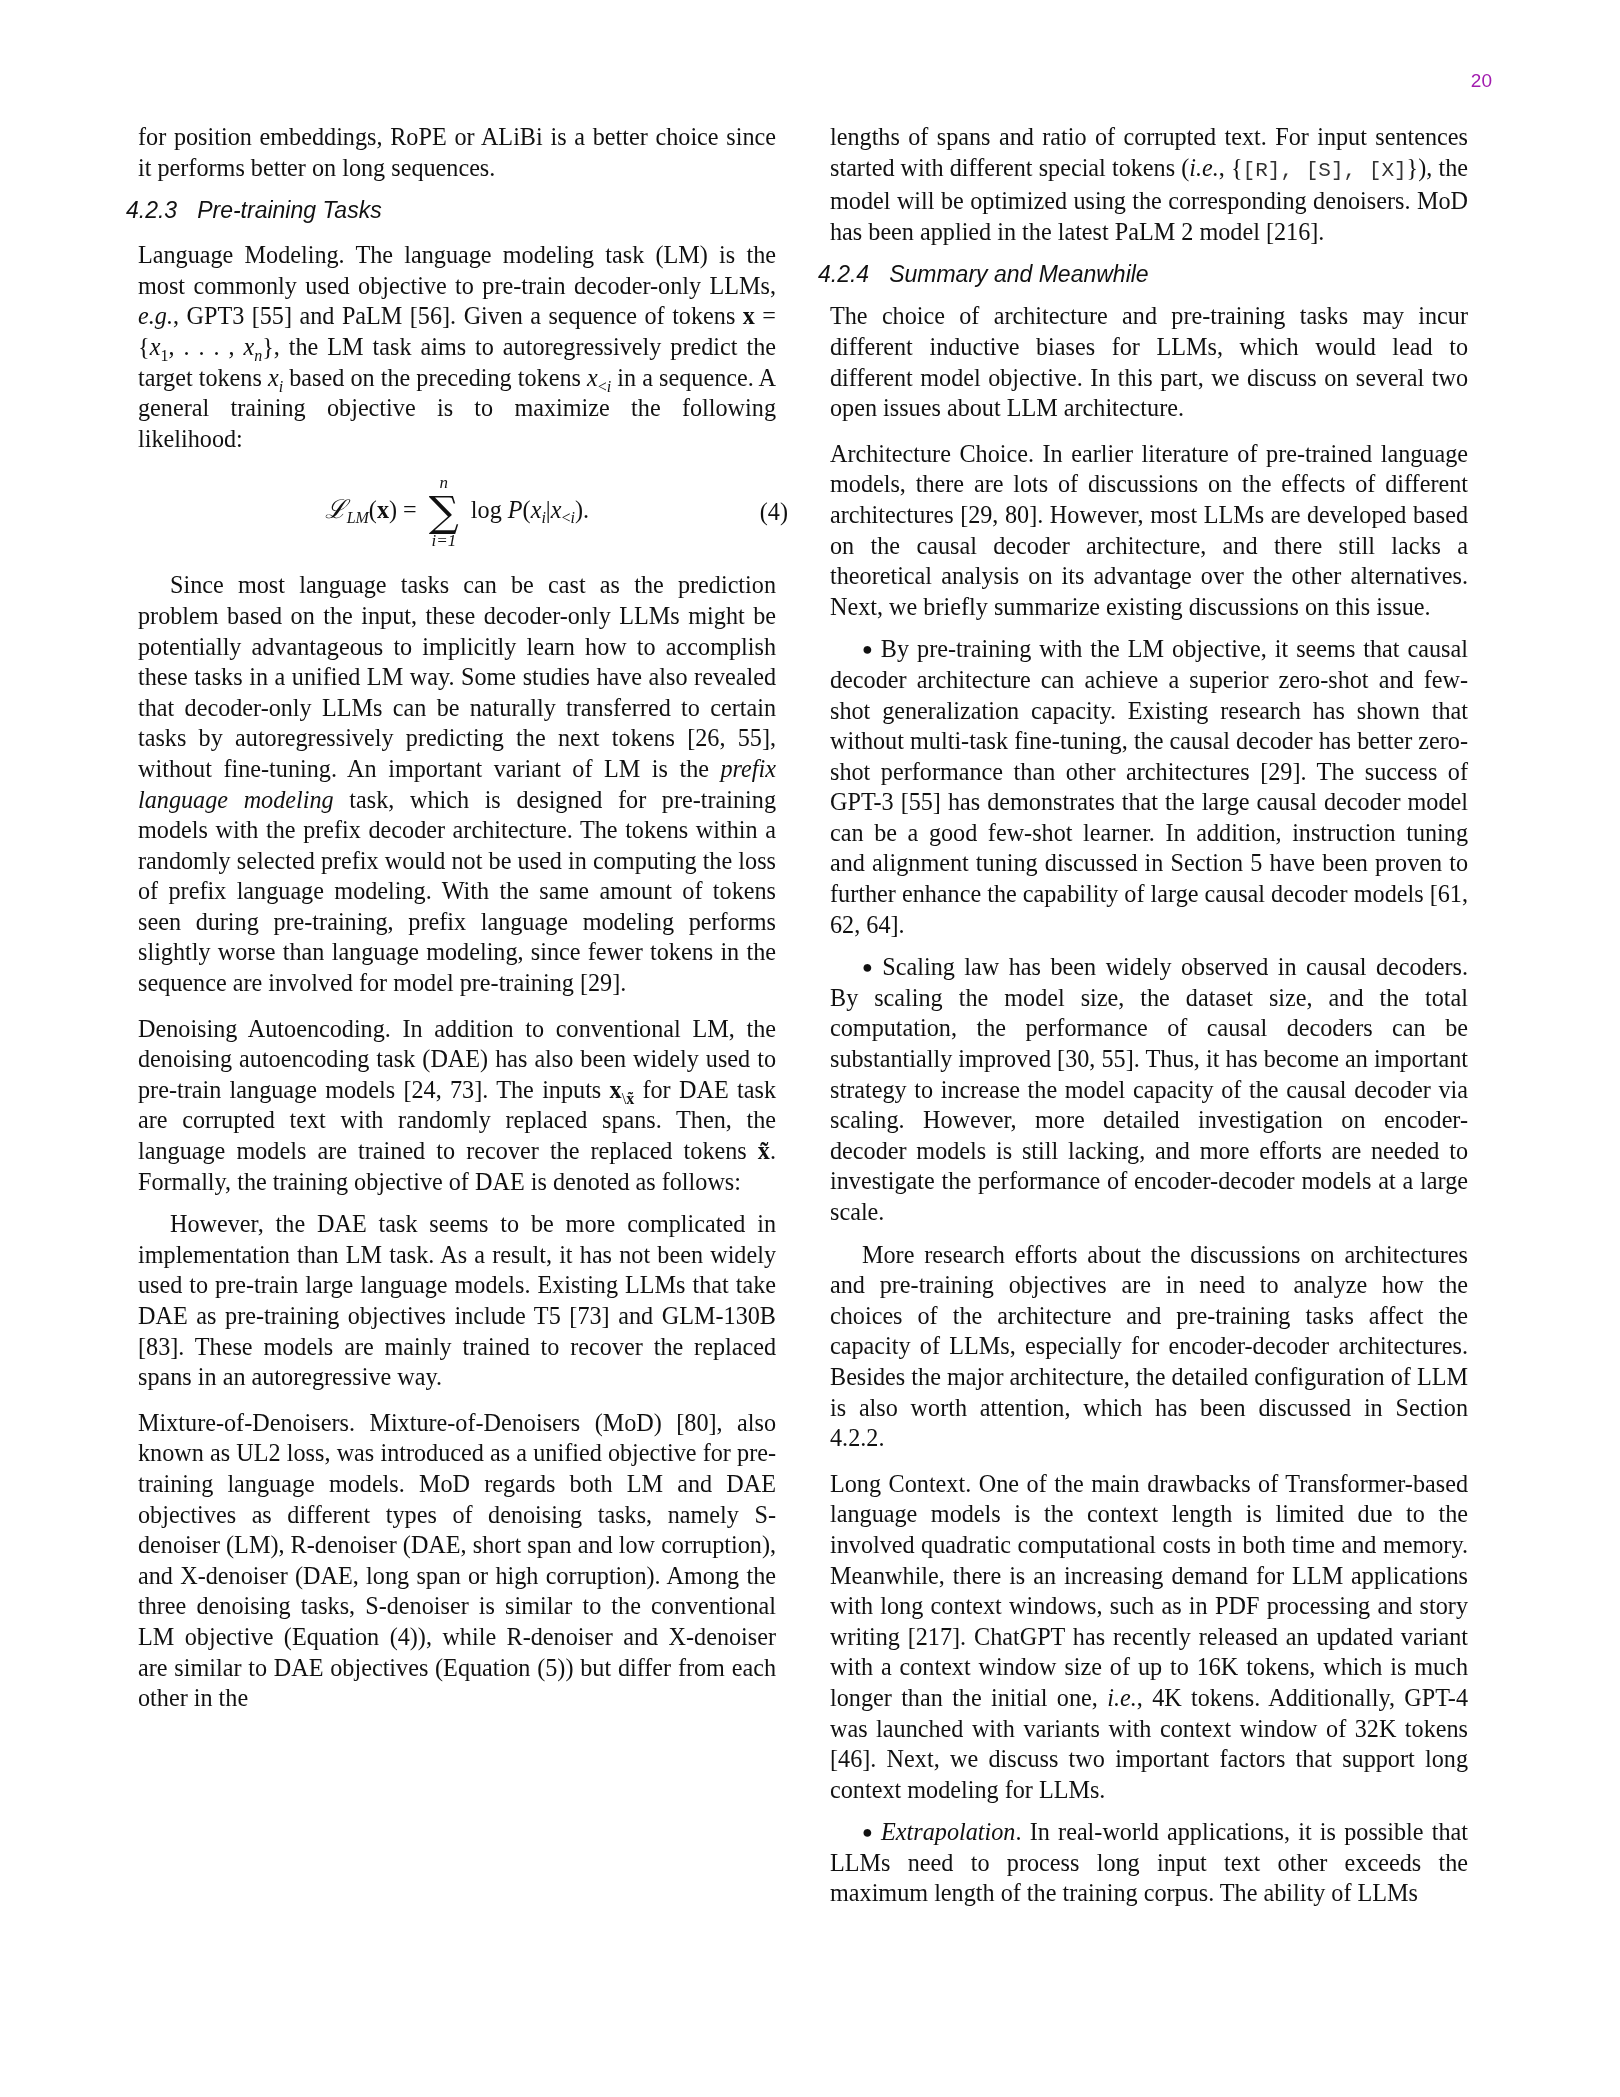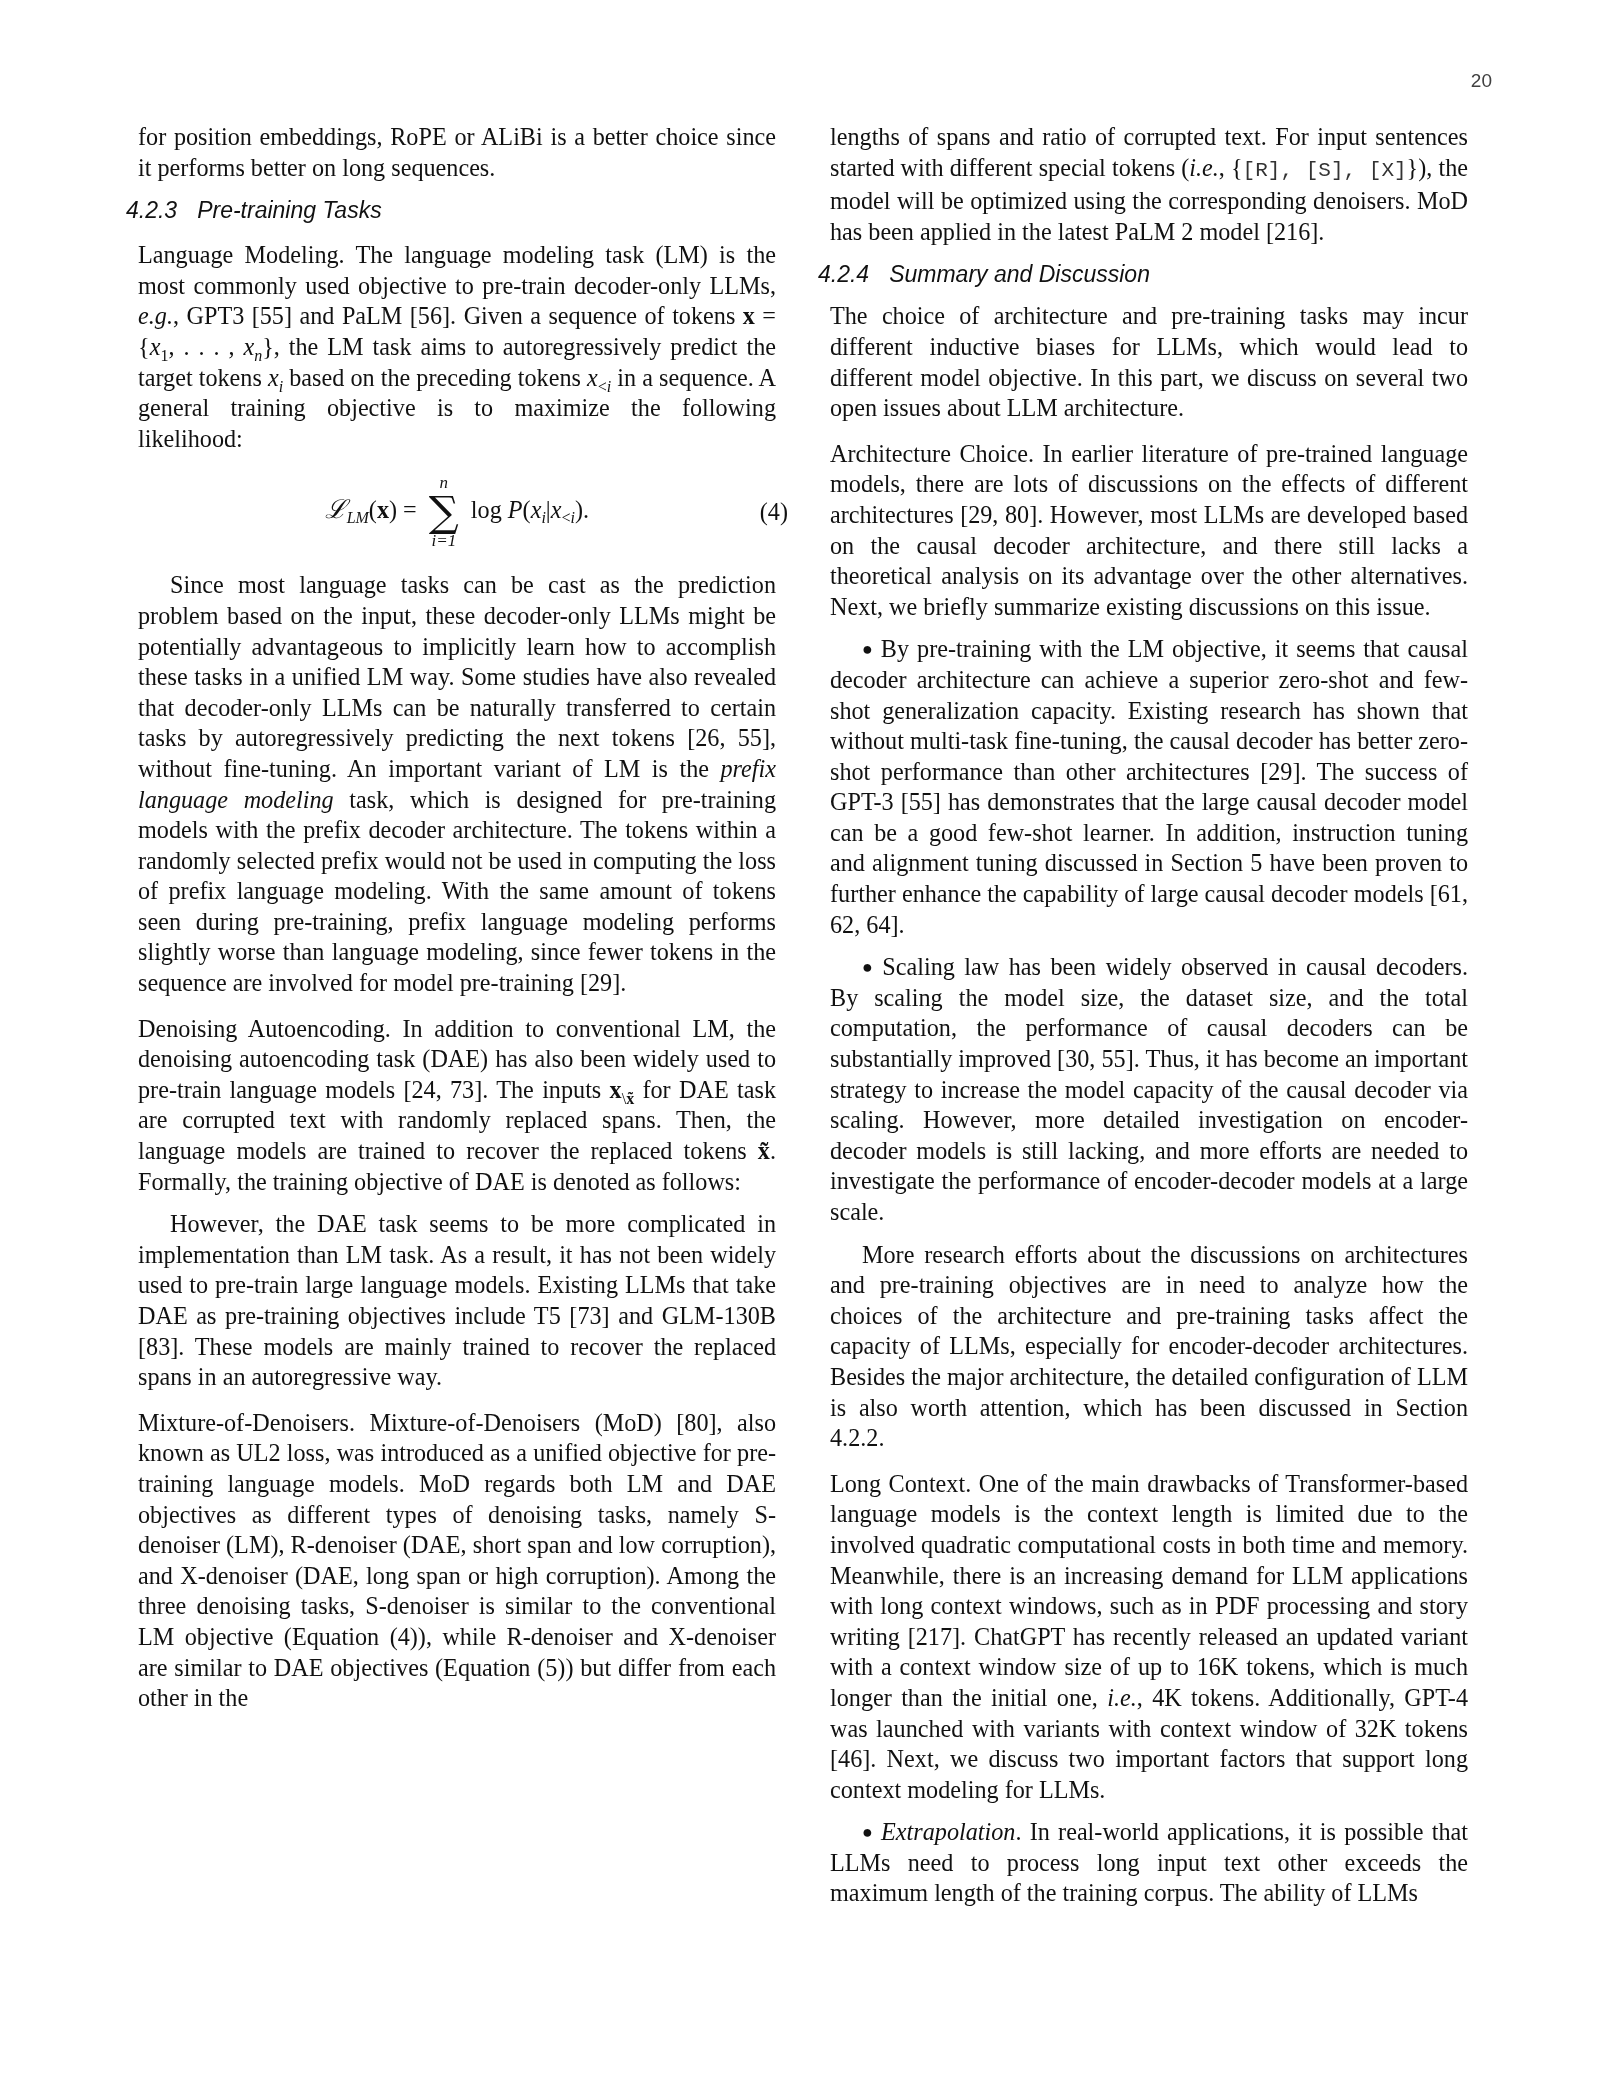--- a/index.html
+++ b/index.html
@@ -1,17 +1,17 @@
 <!DOCTYPE html>
 <html><head>
 <meta charset="utf-8">
 <style>
   html, body { margin: 0; padding: 0; background: #ffffff; }
   body { width: 1620px; height: 2097px; position: relative; overflow: hidden; color: #111111; }
-  .page-number { position: absolute; top: 70px; right: 128px; font-family: "Liberation Sans", sans-serif; font-size: 19px; color: #404040; }
+  .page-number { position: absolute; top: 70px; right: 128px; font-family: "Liberation Sans", sans-serif; font-size: 19px; color: #a21caf; }
   .col { position: absolute; top: 110px; width: 662px; font-family: "Liberation Serif", serif; font-size: 24.2px; line-height: 30.6px; text-align: justify; hyphens: auto; }
   .col-left { left: 126px; }
   .col-right { left: 818px; }
   p { margin: 12px; }
   .indent { text-indent: 32px; }
   .gap { margin-top: 15px; }
   .subsec { font-family: "Liberation Sans", sans-serif; font-style: italic; font-size: 23px; line-height: 30px; margin: 0 0 4px 0; text-align: left; }
   .subsec .num { margin-right: 20px; }
   .runin { font-weight: normal; }
   .eq { position: relative; text-align: center; font-family: "Liberation Serif", serif; font-style: normal; margin: 6px 0 6px 0; }
@@ -63,21 +63,21 @@
 
   <p class="indent">However, the DAE task seems to be more complicated in implementation than LM task. As a result, it has not been widely used to pre-train large language models. Existing LLMs that take DAE as pre-training objectives include T5 [73] and GLM-130B [83]. These models are mainly trained to recover the replaced spans in an autoregressive way.</p>
 
   <p class="gap"><span class="runin">Mixture-of-Denoisers.</span><span>  Mixture-of-Denoisers (MoD) [80], also known as UL2 loss, was introduced as a unified objective for pre-training language models. MoD regards both LM and DAE objectives as different types of denoising tasks, namely S-denoiser (LM), R-denoiser (DAE, short span and low corruption), and X-denoiser (DAE, long span or high corruption). Among the three denoising tasks, S-denoiser is similar to the conventional LM objective (Equation (4)), while R-denoiser and X-denoiser are similar to DAE objectives (Equation (5)) but differ from each other in the</span></p>
 </div>
 
 <div class="col col-right">
   <p><span>lengths of spans and ratio of corrupted text. For input sentences started with different special tokens (</span><em>i.e.</em><span>, {</span><span class="mono">[R]</span><span class="mono">, </span><span class="mono">[S]</span><span class="mono">, </span><span class="mono">[X]</span><span>}), the model will be optimized using the corresponding denoisers. MoD has been applied in the latest PaLM 2 model [216].</span></p>
 
   <div class="subsec">
-    <span class="num">4.2.4</span><span>Summary and Discussion</span>
+    <span class="num">4.2.4</span><span>Summary and Meanwhile</span>
   </div>
   <p>The choice of architecture and pre-training tasks may incur different inductive biases for LLMs, which would lead to different model objective. In this part, we discuss on several two open issues about LLM architecture.</p>
 
   <p class="gap"><span class="runin">Architecture Choice</span><span>. In earlier literature of pre-trained language models, there are lots of discussions on the effects of different architectures [29, 80]. However, most LLMs are developed based on the causal decoder architecture, and there still lacks a theoretical analysis on its advantage over the other alternatives. Next, we briefly summarize existing discussions on this issue.</span></p>
 
   <p class="indent"><span class="bullet-glyph">●</span><span>By pre-training with the LM objective, it seems that causal decoder architecture can achieve a superior zero-shot and few-shot generalization capacity. Existing research has shown that without multi-task fine-tuning, the causal decoder has better zero-shot performance than other architectures [29]. The success of GPT-3 [55] has demonstrates that the large causal decoder model can be a good few-shot learner. In addition, instruction tuning and alignment tuning discussed in Section 5 have been proven to further enhance the capability of large causal decoder models [61, 62, 64].</span></p>
   <p class="indent"><span class="bullet-glyph">●</span><span>Scaling law has been widely observed in causal decoders. By scaling the model size, the dataset size, and the total computation, the performance of causal decoders can be substantially improved [30, 55]. Thus, it has become an important strategy to increase the model capacity of the causal decoder via scaling. However, more detailed investigation on encoder-decoder models is still lacking, and more efforts are needed to investigate the performance of encoder-decoder models at a large scale.</span></p>
 
   <p class="indent">More research efforts about the discussions on architectures and pre-training objectives are in need to analyze how the choices of the architecture and pre-training tasks affect the capacity of LLMs, especially for encoder-decoder architectures. Besides the major architecture, the detailed configuration of LLM is also worth attention,  which has been discussed in Section 4.2.2.</p>
 

